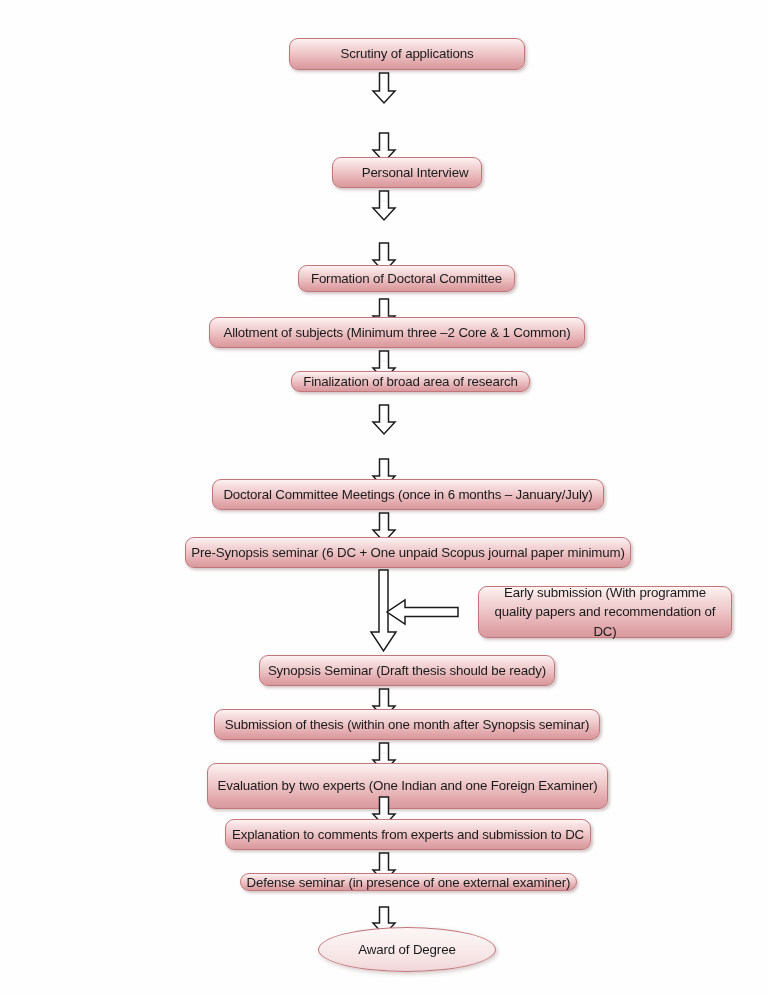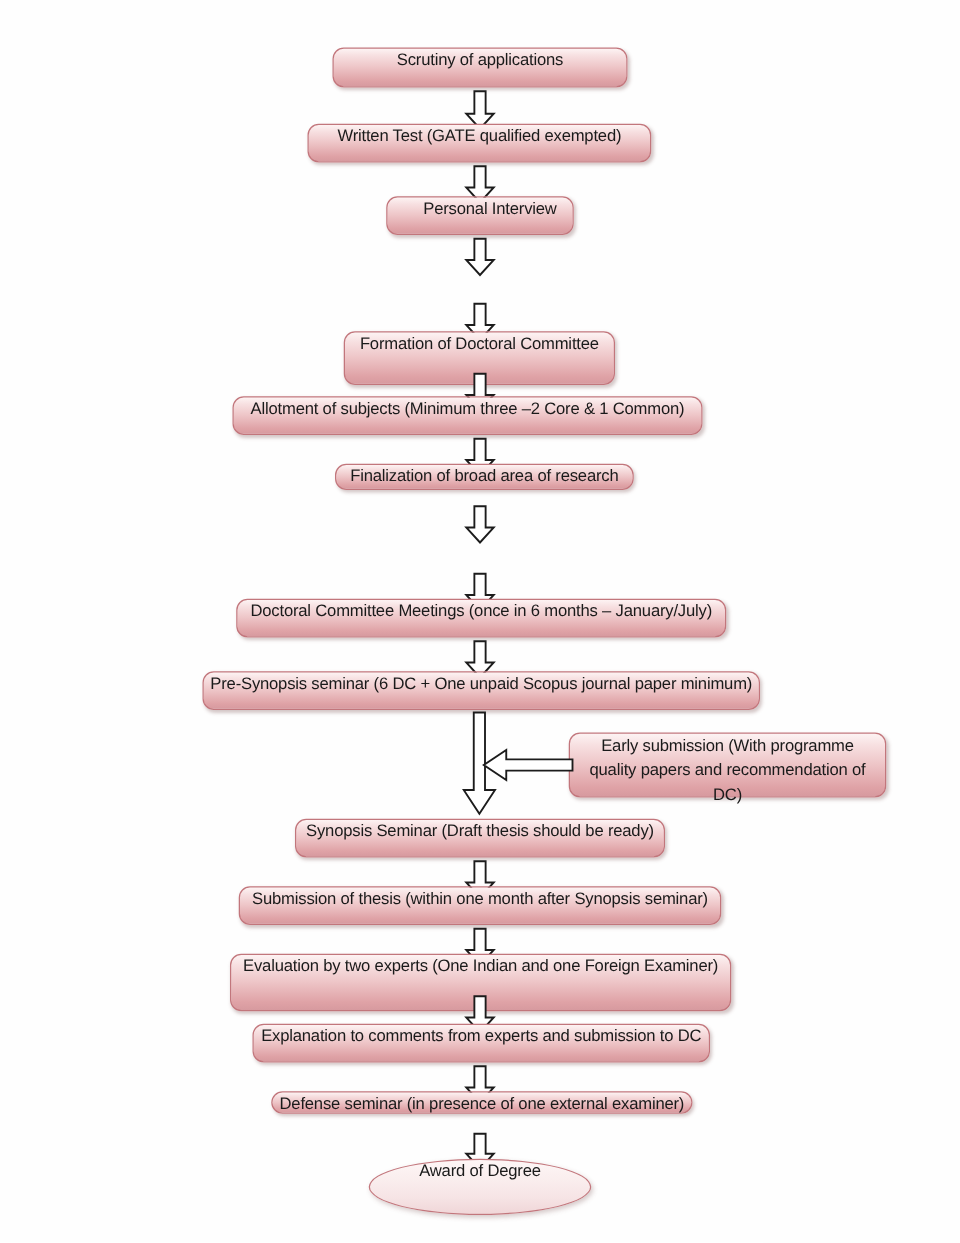--- a/index.html
+++ b/index.html
@@ -25,28 +25,29 @@
     border: 1.4px solid #c2767c;
     border-radius: 9px;
     background: linear-gradient(to bottom,
                 #fdf3f3 0%,
                 #f7e0e1 18%,
                 #eec6c8 48%,
                 #dfa2a6 86%,
                 #d79a9f 100%);
     box-shadow: 1.5px 2px 3px rgba(120, 80, 80, 0.32);
     display: flex;
-    align-items: flex-start;
+    align-items: center;
     justify-content: center;
     text-align: center;
     color: #1a1a1a;
     font-size: 13.3px;
     line-height: 1.28;
     letter-spacing: -0.15px;
     white-space: nowrap;
+    margin-left: 23px;
   }
   .node.wrap { white-space: normal; }
 
   
   .node.ellipse {
     border-radius: 50%;
     border: 1.6px solid #c2767c;
     background: linear-gradient(to bottom,
                 #fdf6f6 0%,
                 #faeeee 35%,
@@ -76,23 +77,20 @@
   <div class="node" style="left:266px; top:38px; width:236px; height:32px;">
     <span>Scrutiny of applications</span>
   </div>
 
   <div class="arrow" style="left:371px; top:72px; width:26px; height:32px;">
     <svg viewBox="0 0 26 32" width="26" height="32">
       <polygon points="8.5,1 17.5,1 17.5,19 24,19 13,31 2,19 8.5,19"></polygon>
     </svg>
   </div>
 
-  <div class="node" style="left:246px; top:99px; width:275px; height:31px;">
-    <span>Written Test (GATE qualified exempted)</span>
-  </div>
 
   <div class="arrow" style="left:371px; top:132px; width:26px; height:31px;">
     <svg viewBox="0 0 26 31" width="26" height="31">
       <polygon points="8.5,1 17.5,1 17.5,18 24,18 13,30 2,18 8.5,18"></polygon>
     </svg>
   </div>
 
   <div class="node" style="left:309px; top:157px; width:150px; height:31px;padding-left:16px;">
     <span>Personal Interview</span>
   </div>
@@ -103,21 +101,21 @@
     </svg>
   </div>
 
 
   <div class="arrow" style="left:371px; top:242px; width:26px; height:31px;">
     <svg viewBox="0 0 26 31" width="26" height="31">
       <polygon points="8.5,1 17.5,1 17.5,18 24,18 13,30 2,18 8.5,18"></polygon>
     </svg>
   </div>
 
-  <div class="node" style="left:275px; top:265px; width:217px; height:43px;">
+  <div class="node" style="left:275px; top:265px; width:217px; height:27px;">
     <span>Formation of Doctoral Committee</span>
   </div>
 
   <div class="arrow" style="left:371px; top:298px; width:26px; height:31px;">
     <svg viewBox="0 0 26 31" width="26" height="31">
       <polygon points="8.5,1 17.5,1 17.5,18 24,18 13,30 2,18 8.5,18"></polygon>
     </svg>
   </div>
 
   <div class="node" style="left:186px; top:317px; width:376px; height:31px;">

